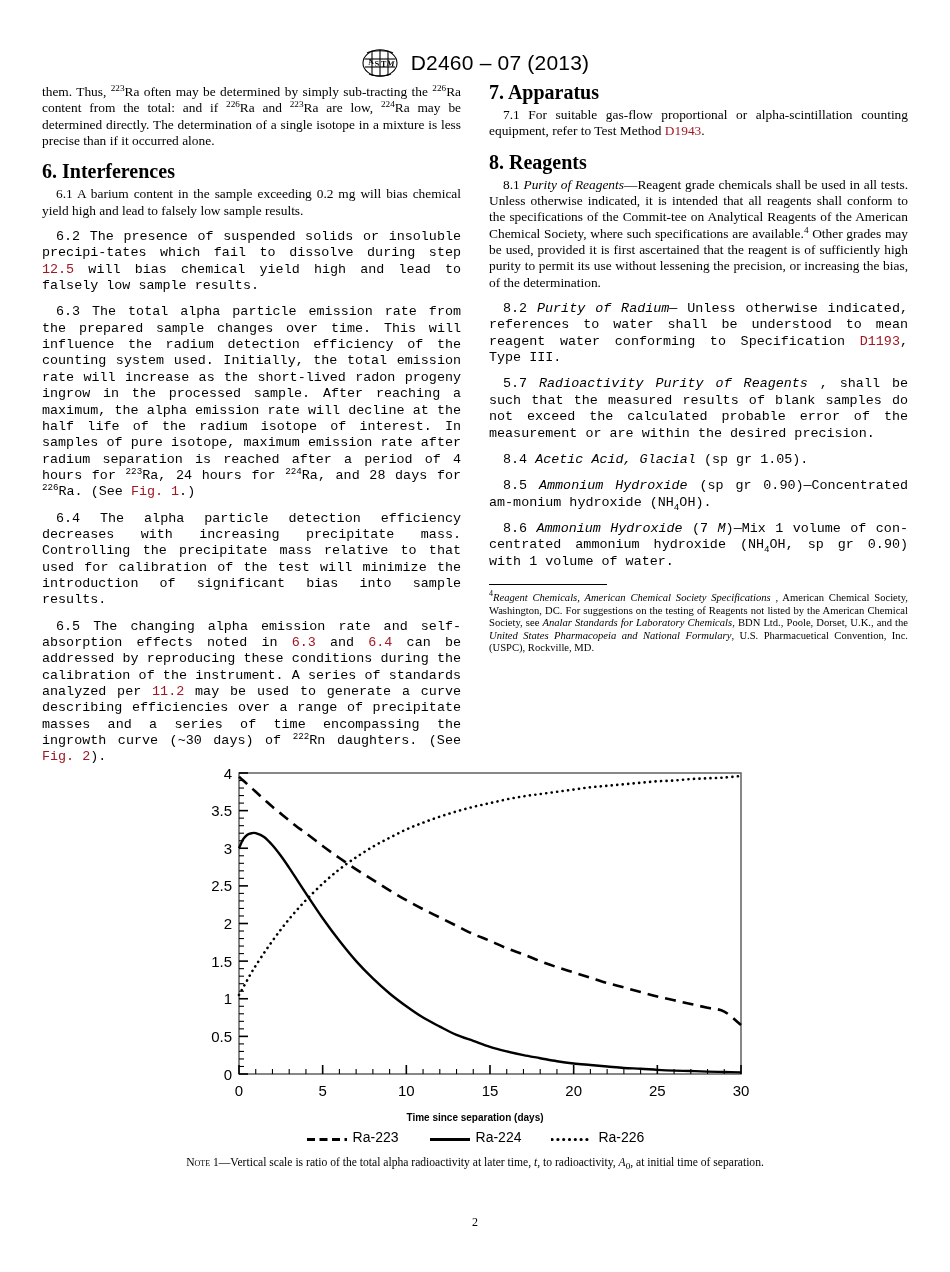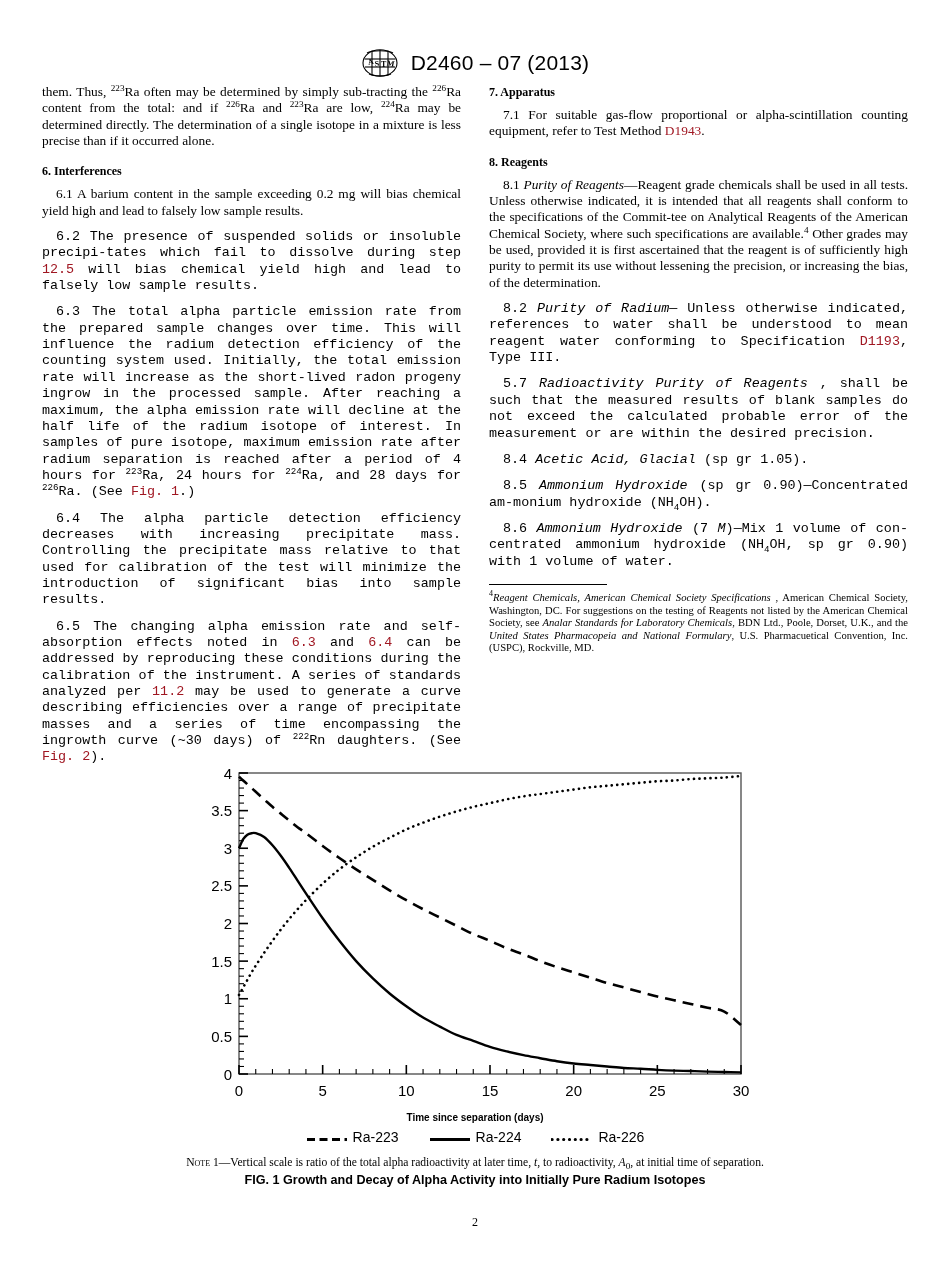--- a/index.html
+++ b/index.html
@@ -68,21 +68,21 @@
   p.indent {
     text-indent: 14px;
   }
   p.gap {
     margin-top: 10px;
     font-family: Liberation Mono, monospace;
   }
   h3.sec {
     font-family: "Liberation Serif", "DejaVu Serif", serif;
     font-weight: bold;
-    font-size: 12px;
+    font-size: 20px;
     margin: 14px 0 7px 0;
     line-height: 16px;
   }
   h3.sec.first {
     margin-top: 0;
   }
   .xref {
     color: #a01722;
   }
   .ital {
@@ -384,18 +384,17 @@
           <svg width="42" height="11" viewBox="0 0 42 11" xmlns="http://www.w3.org/2000/svg">
               <line x1="1" y1="5.5" x2="41" y2="5.5" stroke="#000" stroke-width="3" stroke-linecap="round" stroke-dasharray="0.2,5.6"></line>
             </svg>
         </span>
         <span>Ra-226</span>
       </span>
     </div>
 
     <div class="note"><span class="smallcaps">Note</span><span> 1—Vertical scale is ratio of the total alpha radioactivity at later time, </span><span class="ital">t</span><span>, to radioactivity, </span><span class="ital">A</span><sub>0</sub><span>, at initial time of separation.</span></div>
 
-    <div class="fig-caption">FIG. 1 Growth and Decay of Alpha Activity into Initially Pure Radium Isotopes</div>
   </div>
 
   <div class="page-number">2</div>
 
 </div>
 
 </body></html>

